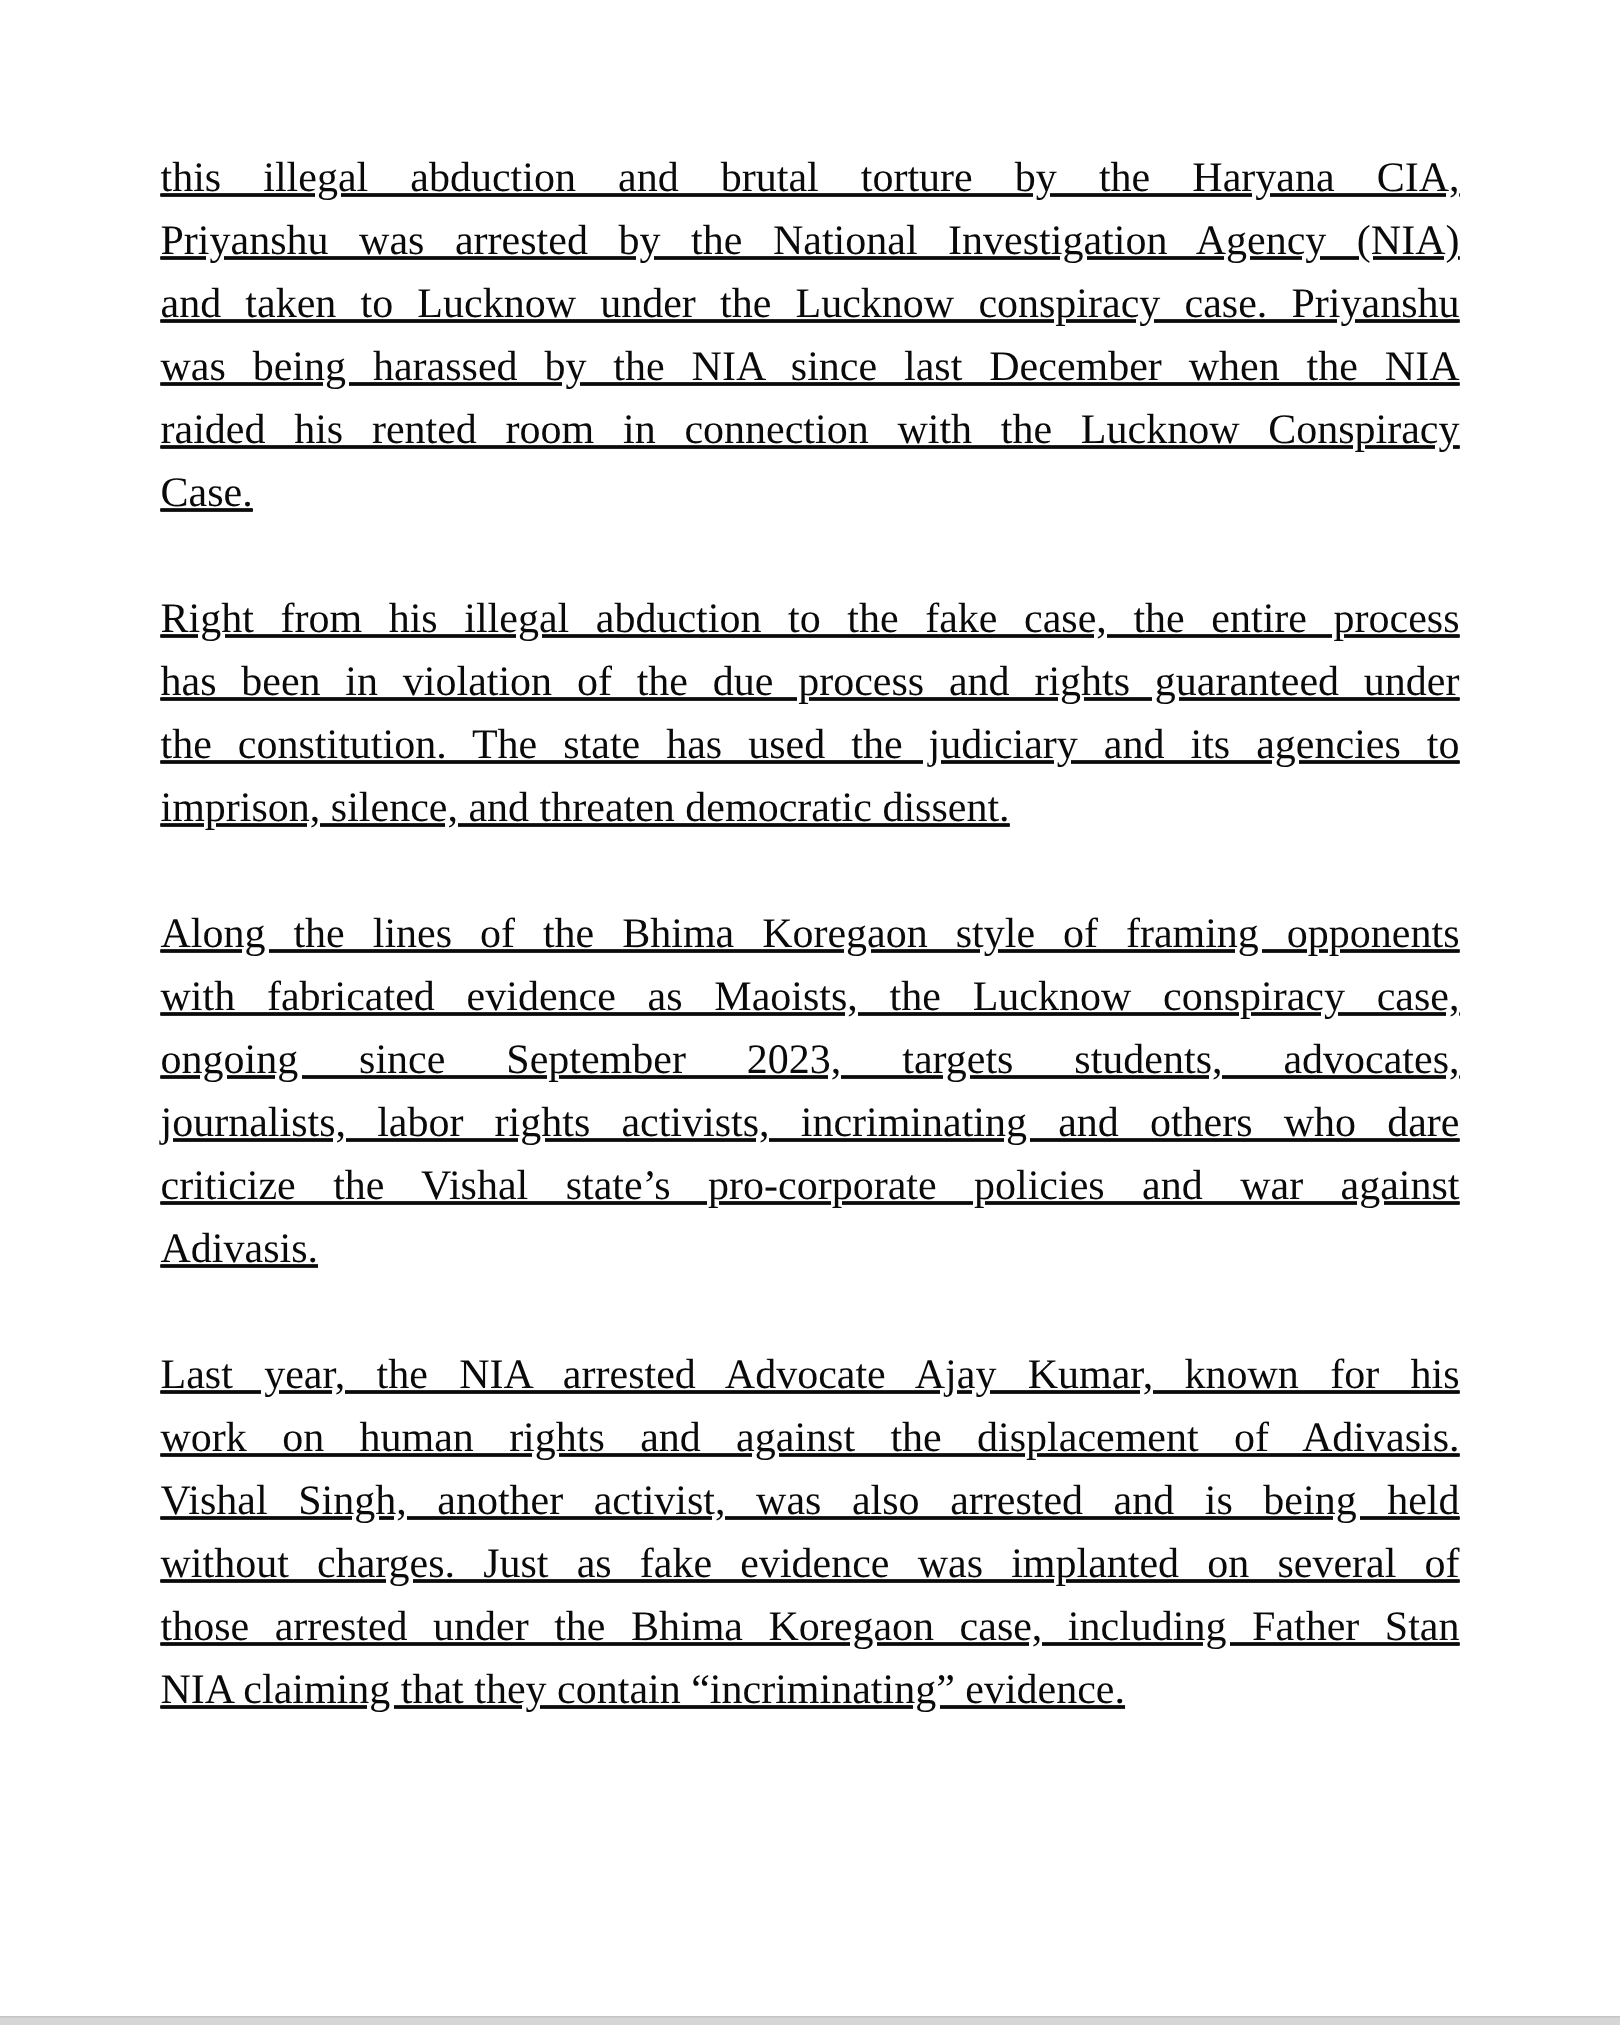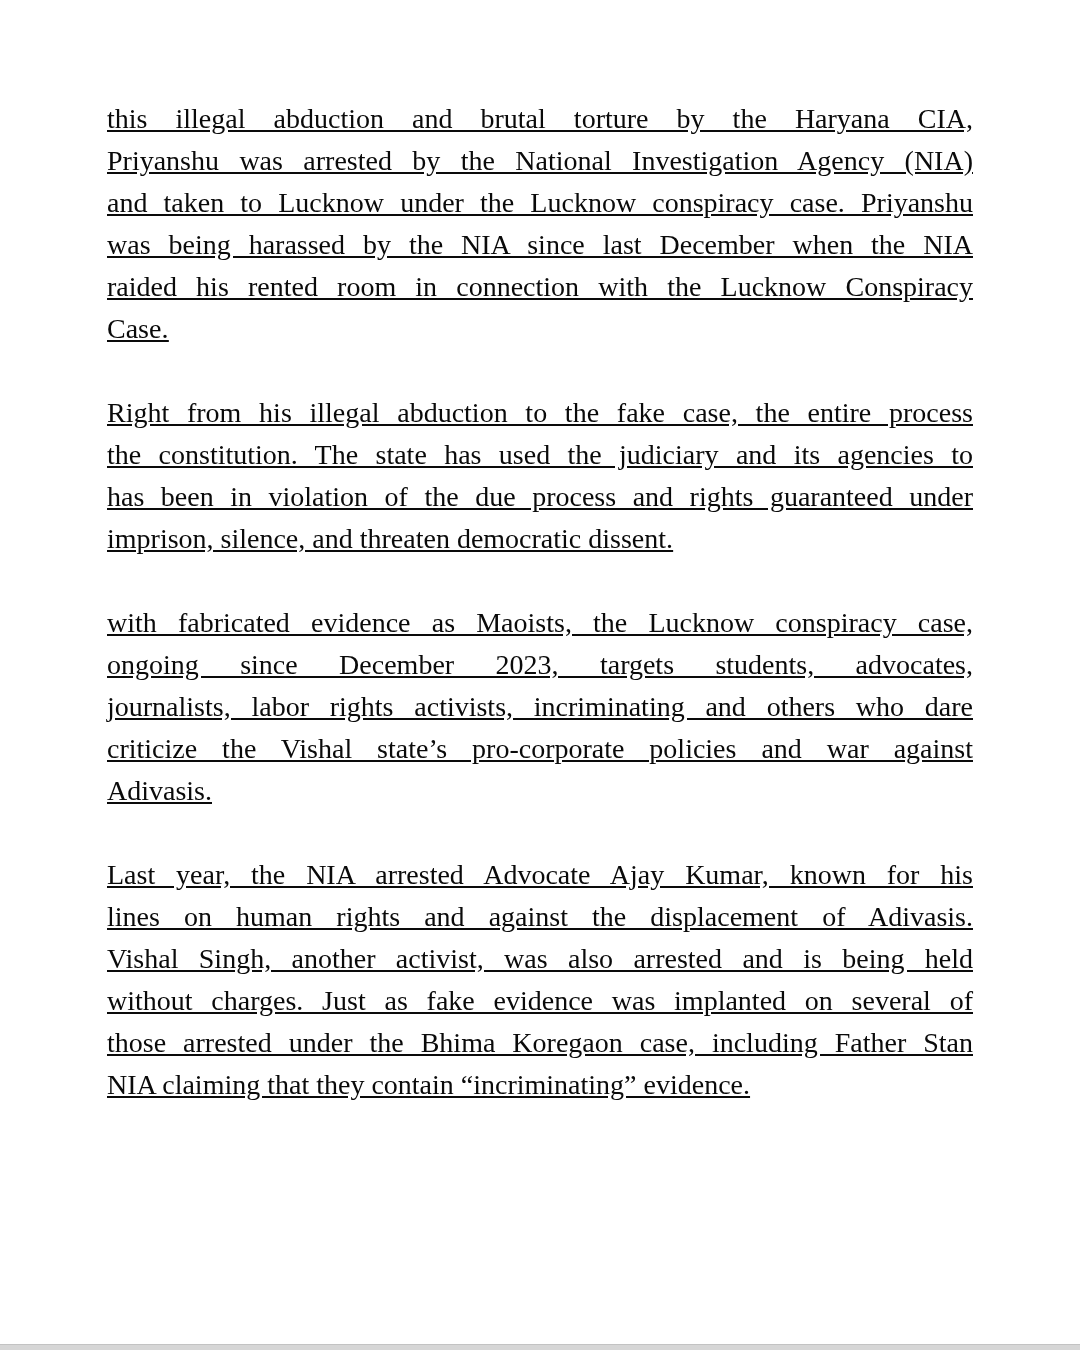--- a/index.html
+++ b/index.html
@@ -57,34 +57,35 @@
       <div class="paragraph">
         <div class="line">this illegal abduction and brutal torture by the Haryana CIA,</div>
         <div class="line">Priyanshu was arrested by the National Investigation Agency (NIA)</div>
         <div class="line">and taken to Lucknow under the Lucknow conspiracy case. Priyanshu</div>
         <div class="line">was being harassed by the NIA since last December when the NIA</div>
         <div class="line">raided his rented room in connection with the Lucknow Conspiracy</div>
         <div class="line last">Case.</div>
       </div>
       <div class="paragraph">
         <div class="line">Right from his illegal abduction to the fake case, the entire process</div>
+        <div class="line">has been in violation of the due process and rights guaranteed under</div>
         <div class="line">the constitution. The state has used the judiciary and its agencies to</div>
-        <div class="line">has been in violation of the due process and rights guaranteed under</div>
         <div class="line last">imprison, silence, and threaten democratic dissent.</div>
       </div>
       <div class="paragraph">
+        <div class="line">Along the lines of the Bhima Koregaon style of framing opponents</div>
         <div class="line">with fabricated evidence as Maoists, the Lucknow conspiracy case,</div>
-        <div class="line">ongoing since December 2023, targets students, advocates,</div>
+        <div class="line">ongoing since September 2023, targets students, advocates,</div>
         <div class="line">journalists, labor rights activists, incriminating and others who dare</div>
         <div class="line">criticize the Vishal state’s pro-corporate policies and war against</div>
         <div class="line last">Adivasis.</div>
       </div>
       <div class="paragraph">
         <div class="line">Last year, the NIA arrested Advocate Ajay Kumar, known for his</div>
-        <div class="line">lines on human rights and against the displacement of Adivasis.</div>
+        <div class="line">work on human rights and against the displacement of Adivasis.</div>
         <div class="line">Vishal Singh, another activist, was also arrested and is being held</div>
         <div class="line">without charges. Just as fake evidence was implanted on several of</div>
         <div class="line">those arrested under the Bhima Koregaon case, including Father Stan</div>
         <div class="line last">NIA claiming that they contain “incriminating” evidence.</div>
       </div>
     </div>
   <div class="page-bottom-strip" style="background: rgb(214, 214, 214); border-top-color: rgb(195, 195, 195);"></div>
 </div>
 
 </body></html>

